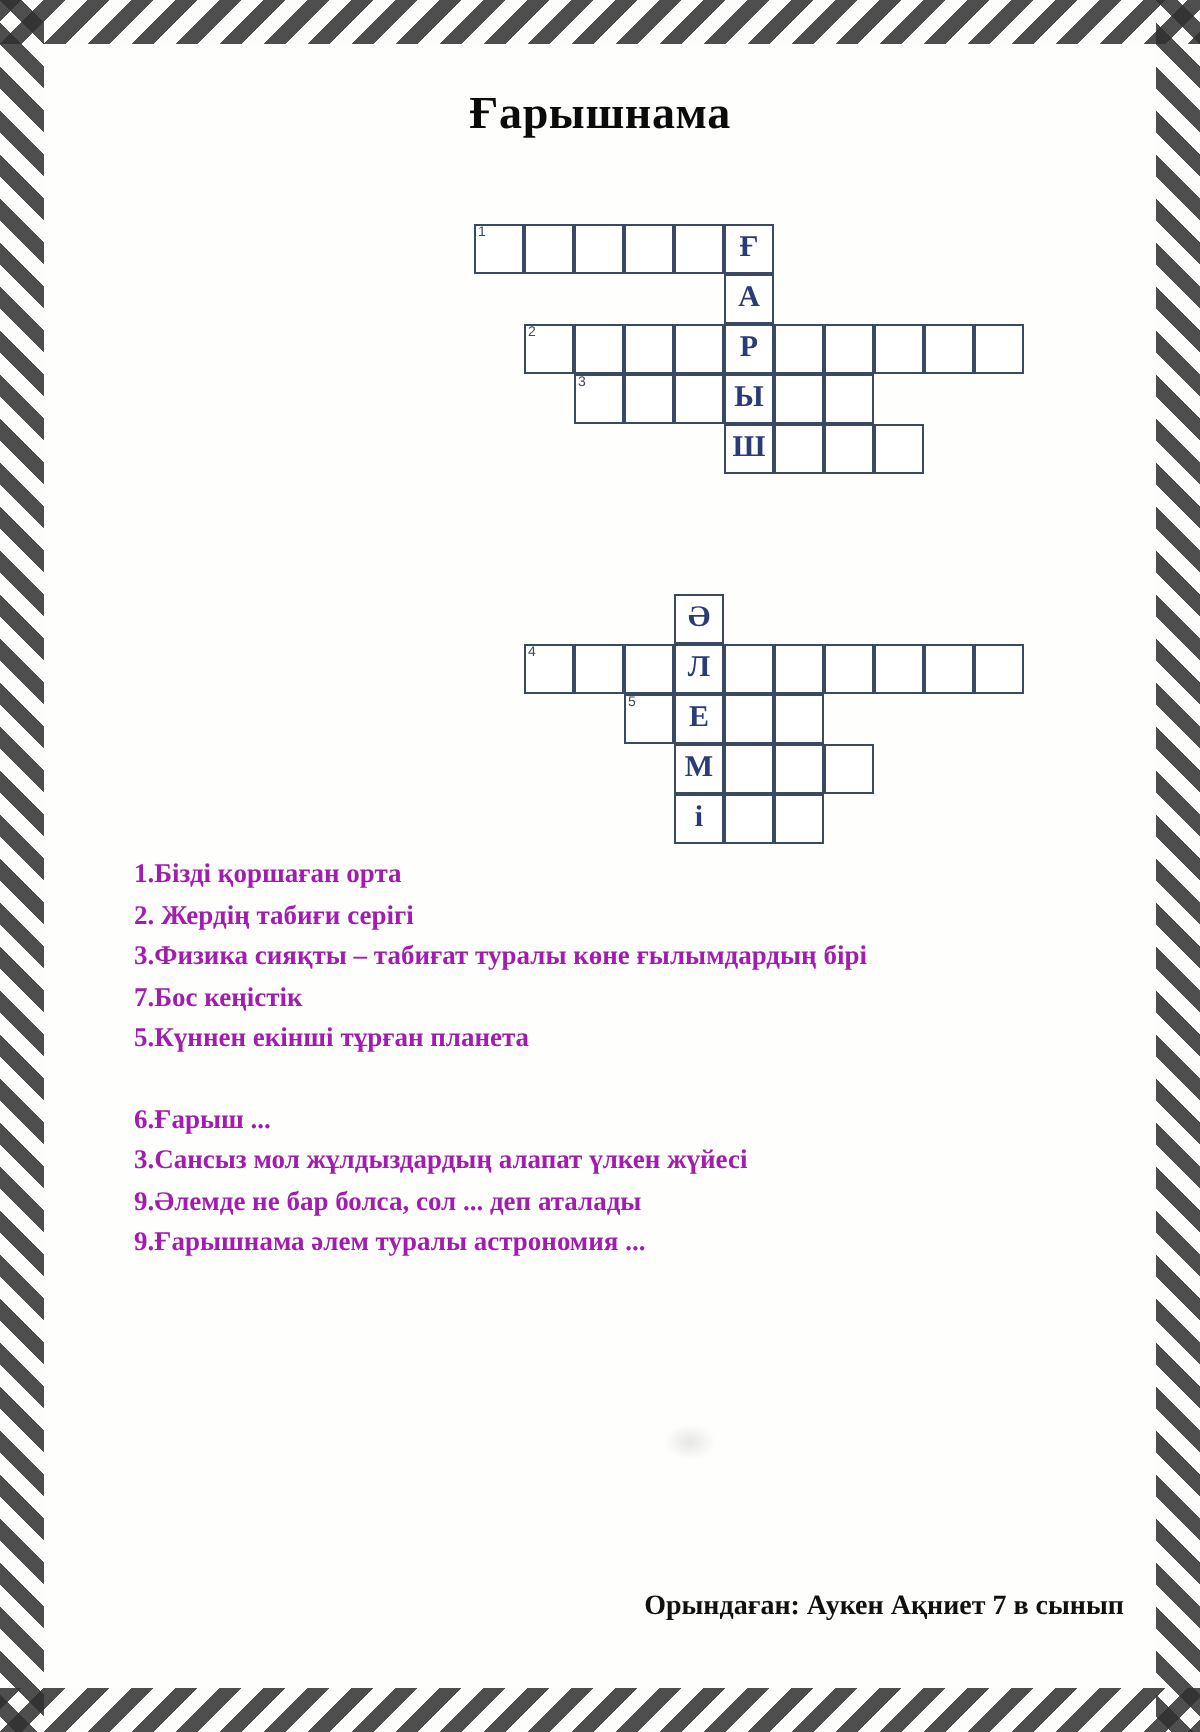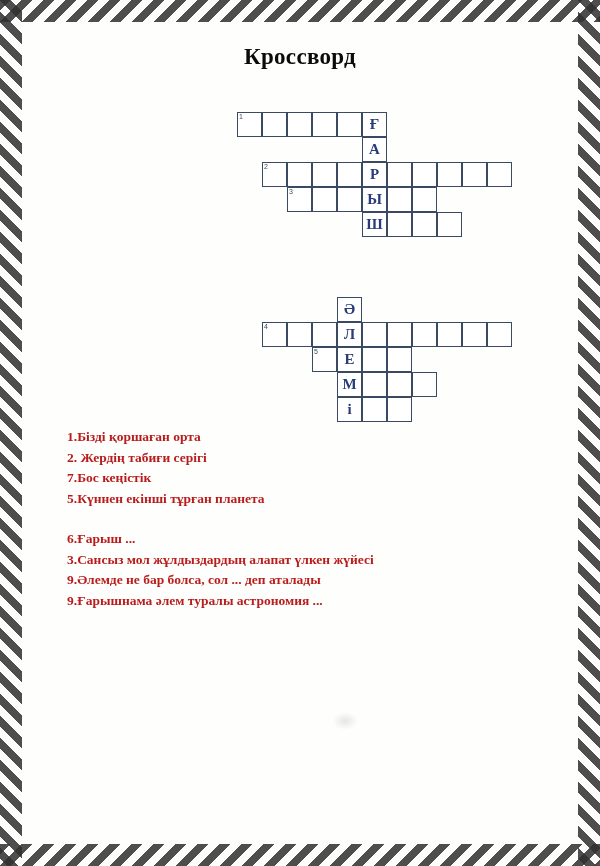--- a/index.html
+++ b/index.html
@@ -104,21 +104,21 @@
     color: #2a3c77;
     font-family: "Liberation Serif", serif;
   }
 
   
   .clues {
     position: absolute;
     left: 45px;
     top: 405px;
     width: 500px;
-    color: #b91c1c;
+    color: #a21caf;
   }
   .clue {
     font-size: 13.5px;
     font-weight: bold;
     line-height: 20.5px;
     white-space: nowrap;
   }
   .clue.spacer { height: 20px; }
 
   .signature {
@@ -145,21 +145,21 @@
 
 <div class="page">
 
   <div class="border-band border-top"></div>
   <div class="border-band border-bottom"></div>
   <div class="border-band border-left"></div>
   <div class="border-band border-right"></div>
 
   <div class="paper">
 
-    <div class="title">Кроссворд</div>
+    <div class="title">Ғарышнама</div>
 
     <div class="grid-area" id="grid-area">
         <div class="cell" style="left: 215px; top: 90px;">
           <span class="num">1</span>
         </div>
         <div class="cell" style="left: 240px; top: 90px;"></div>
         <div class="cell" style="left: 265px; top: 90px;"></div>
         <div class="cell" style="left: 290px; top: 90px;"></div>
         <div class="cell" style="left: 315px; top: 90px;"></div>
         <div class="cell" style="left: 340px; top: 90px;">
@@ -232,25 +232,27 @@
         <div class="cell" style="left: 315px; top: 375px;">
           <span class="ch">і</span>
         </div>
         <div class="cell" style="left: 340px; top: 375px;"></div>
         <div class="cell" style="left: 365px; top: 375px;"></div>
       </div>
 
     <div class="clues" id="clue-list">
         <div class="clue">1.Бізді қоршаған орта</div>
         <div class="clue">2. Жердің табиғи серігі</div>
+        <div class="clue">3.Физика сияқты – табиғат туралы көне  ғылымдардың бірі</div>
         <div class="clue">7.Бос кеңістік</div>
         <div class="clue">5.Күннен екінші тұрған планета</div>
         <div class="clue spacer"></div>
         <div class="clue">6.Ғарыш ...</div>
         <div class="clue">3.Сансыз мол жұлдыздардың алапат үлкен жүйесі</div>
         <div class="clue">9.Әлемде не бар болса, сол ... деп аталады</div>
         <div class="clue">9.Ғарышнама әлем туралы астрономия ...</div>
       </div>
 
     <div class="smudge"></div>
 
+    <div class="signature">Орындаған: Аукен Ақниет 7 в сынып</div>
   </div>
 </div>
 
 </body></html>

